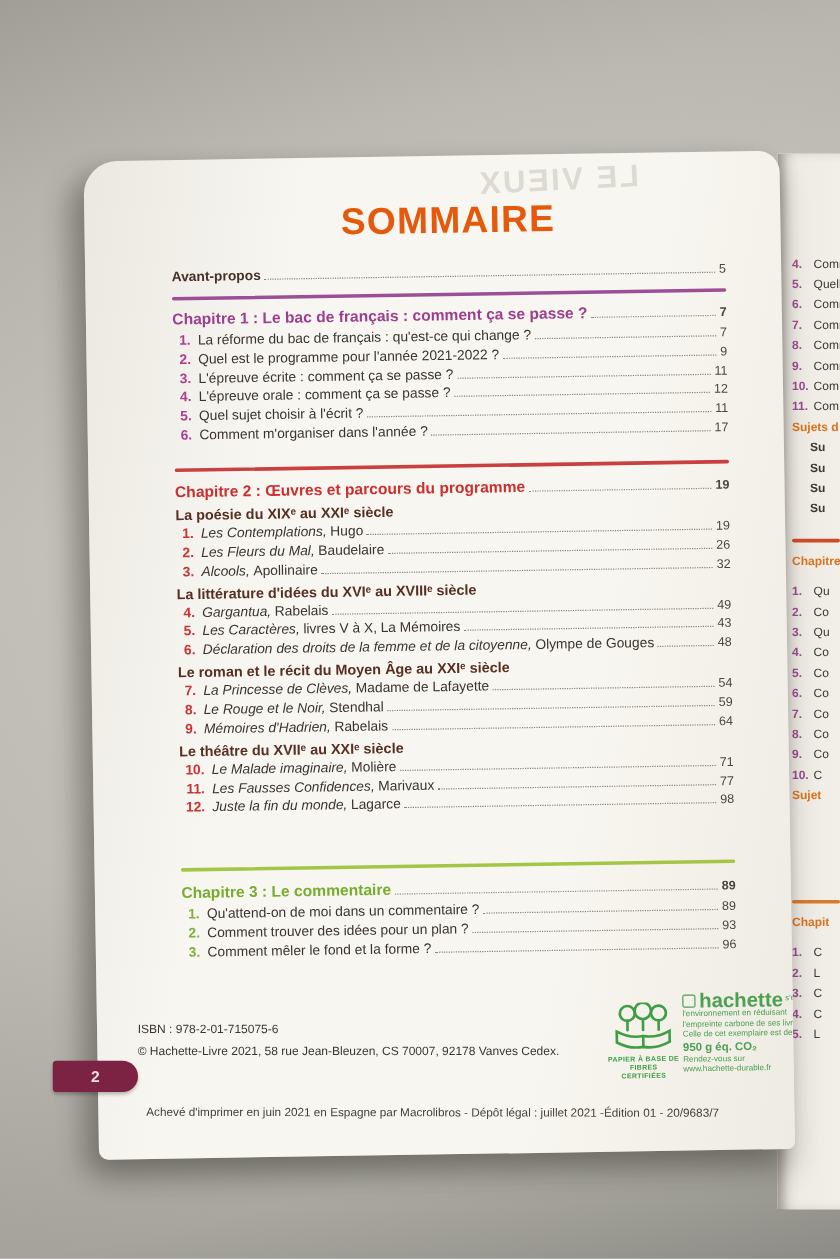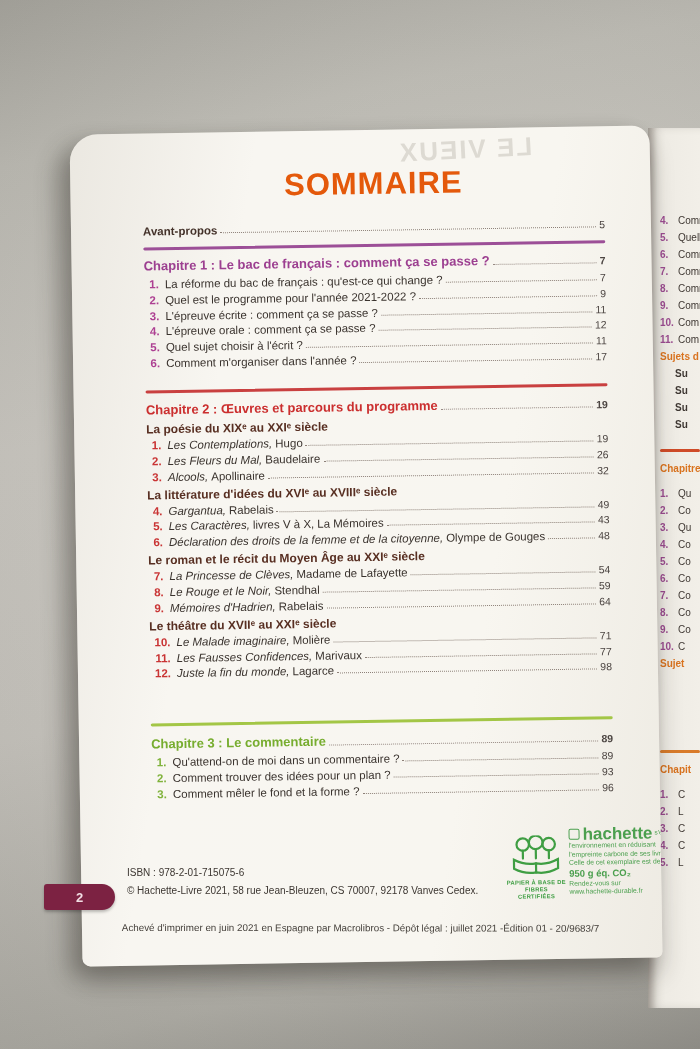--- a/index.html
+++ b/index.html
@@ -58,21 +58,21 @@
   .chap.h1 span:first-child{color:#9c3f90;}
   .chap.h2 span:first-child{color:#cb2f2f;}
   .chap.h3 span:first-child{color:#77ad2f;}
   .sect{font-size:12px;font-weight:bold;color:#582f22;margin:5px 0 3px 0;white-space:nowrap;}
   .rule{height:3px;border-radius:2px;}
   .rule.purple{background:#9c4f97;margin:10px 0 8px 0;}
   .rule.red{background:#c94040;margin:21px 0 9px 0;}
   .rule.green{background:#a3c646;margin:44px 0 10px 0;}
 
   
-  .colophon{position:absolute;left:46px;top:716px;font-size:10px;color:#3c3631;line-height:18px;white-space:nowrap;transform:rotate(0.9deg);transform-origin:0 0;margin-top:14px;}
+  .colophon{position:absolute;left:34px;top:716px;font-size:10px;color:#3c3631;line-height:18px;white-space:nowrap;transform:rotate(0.9deg);transform-origin:0 0;}
   .colophon .rights{font-style:italic;}
   .printline{position:absolute;left:40px;top:788px;font-size:9.8px;color:#45403b;white-space:nowrap;transform:rotate(1.0deg);transform-origin:0 0;}
   .paperlogo{position:absolute;left:424px;top:708px;width:62px;text-align:center;}
   .paperlogo .cap{font-size:5.8px;font-weight:bold;color:#3f9e43;line-height:7px;letter-spacing:0.3px;}
   .eco{position:absolute;left:488px;top:702px;width:100px;font-size:6.8px;color:#4ca04f;line-height:8.6px;white-space:nowrap;}
   .eco .brand-row{display:flex;align-items:center;margin-bottom:2px;}
   .eco .eco-logo{width:9px;height:9px;border:1px solid #4ca04f;border-radius:2px;margin-right:3px;flex:none;}
   .eco .brand{font-weight:bold;font-size:17px;line-height:11px;}
   .eco .engage{font-size:6.5px;margin-left:2px;}
   .eco .big{font-size:9.5px;font-weight:bold;line-height:12px;}

